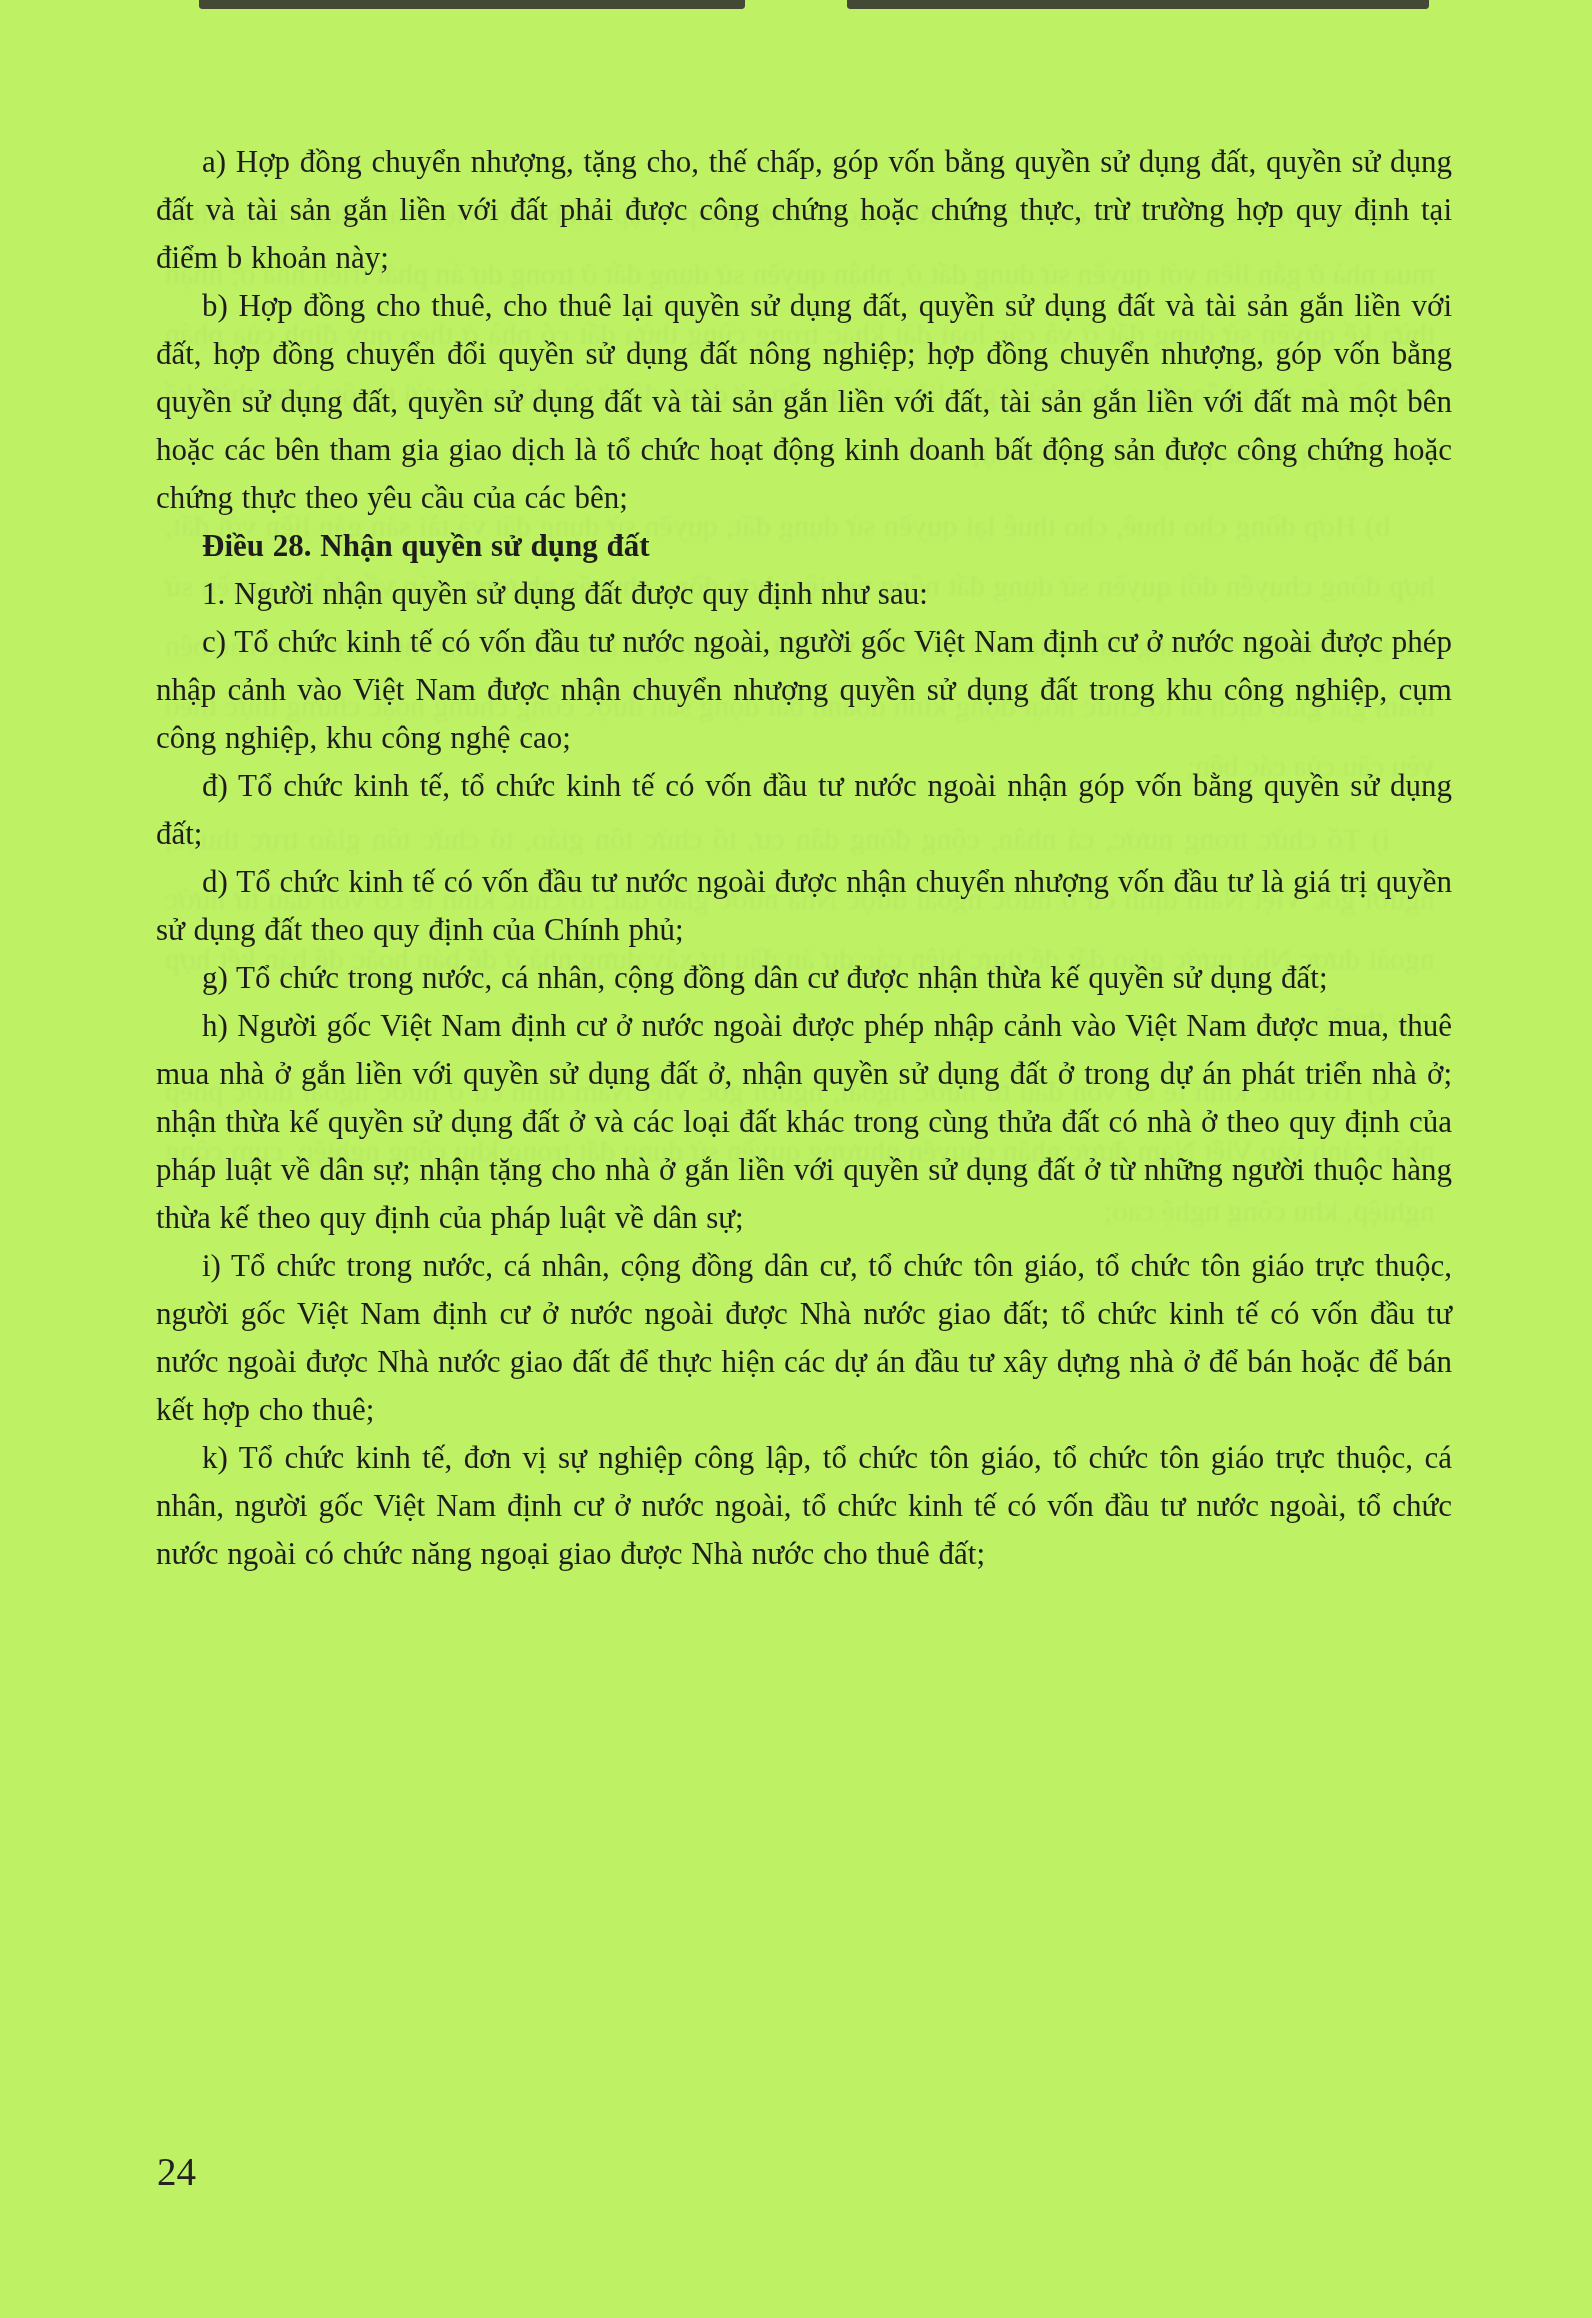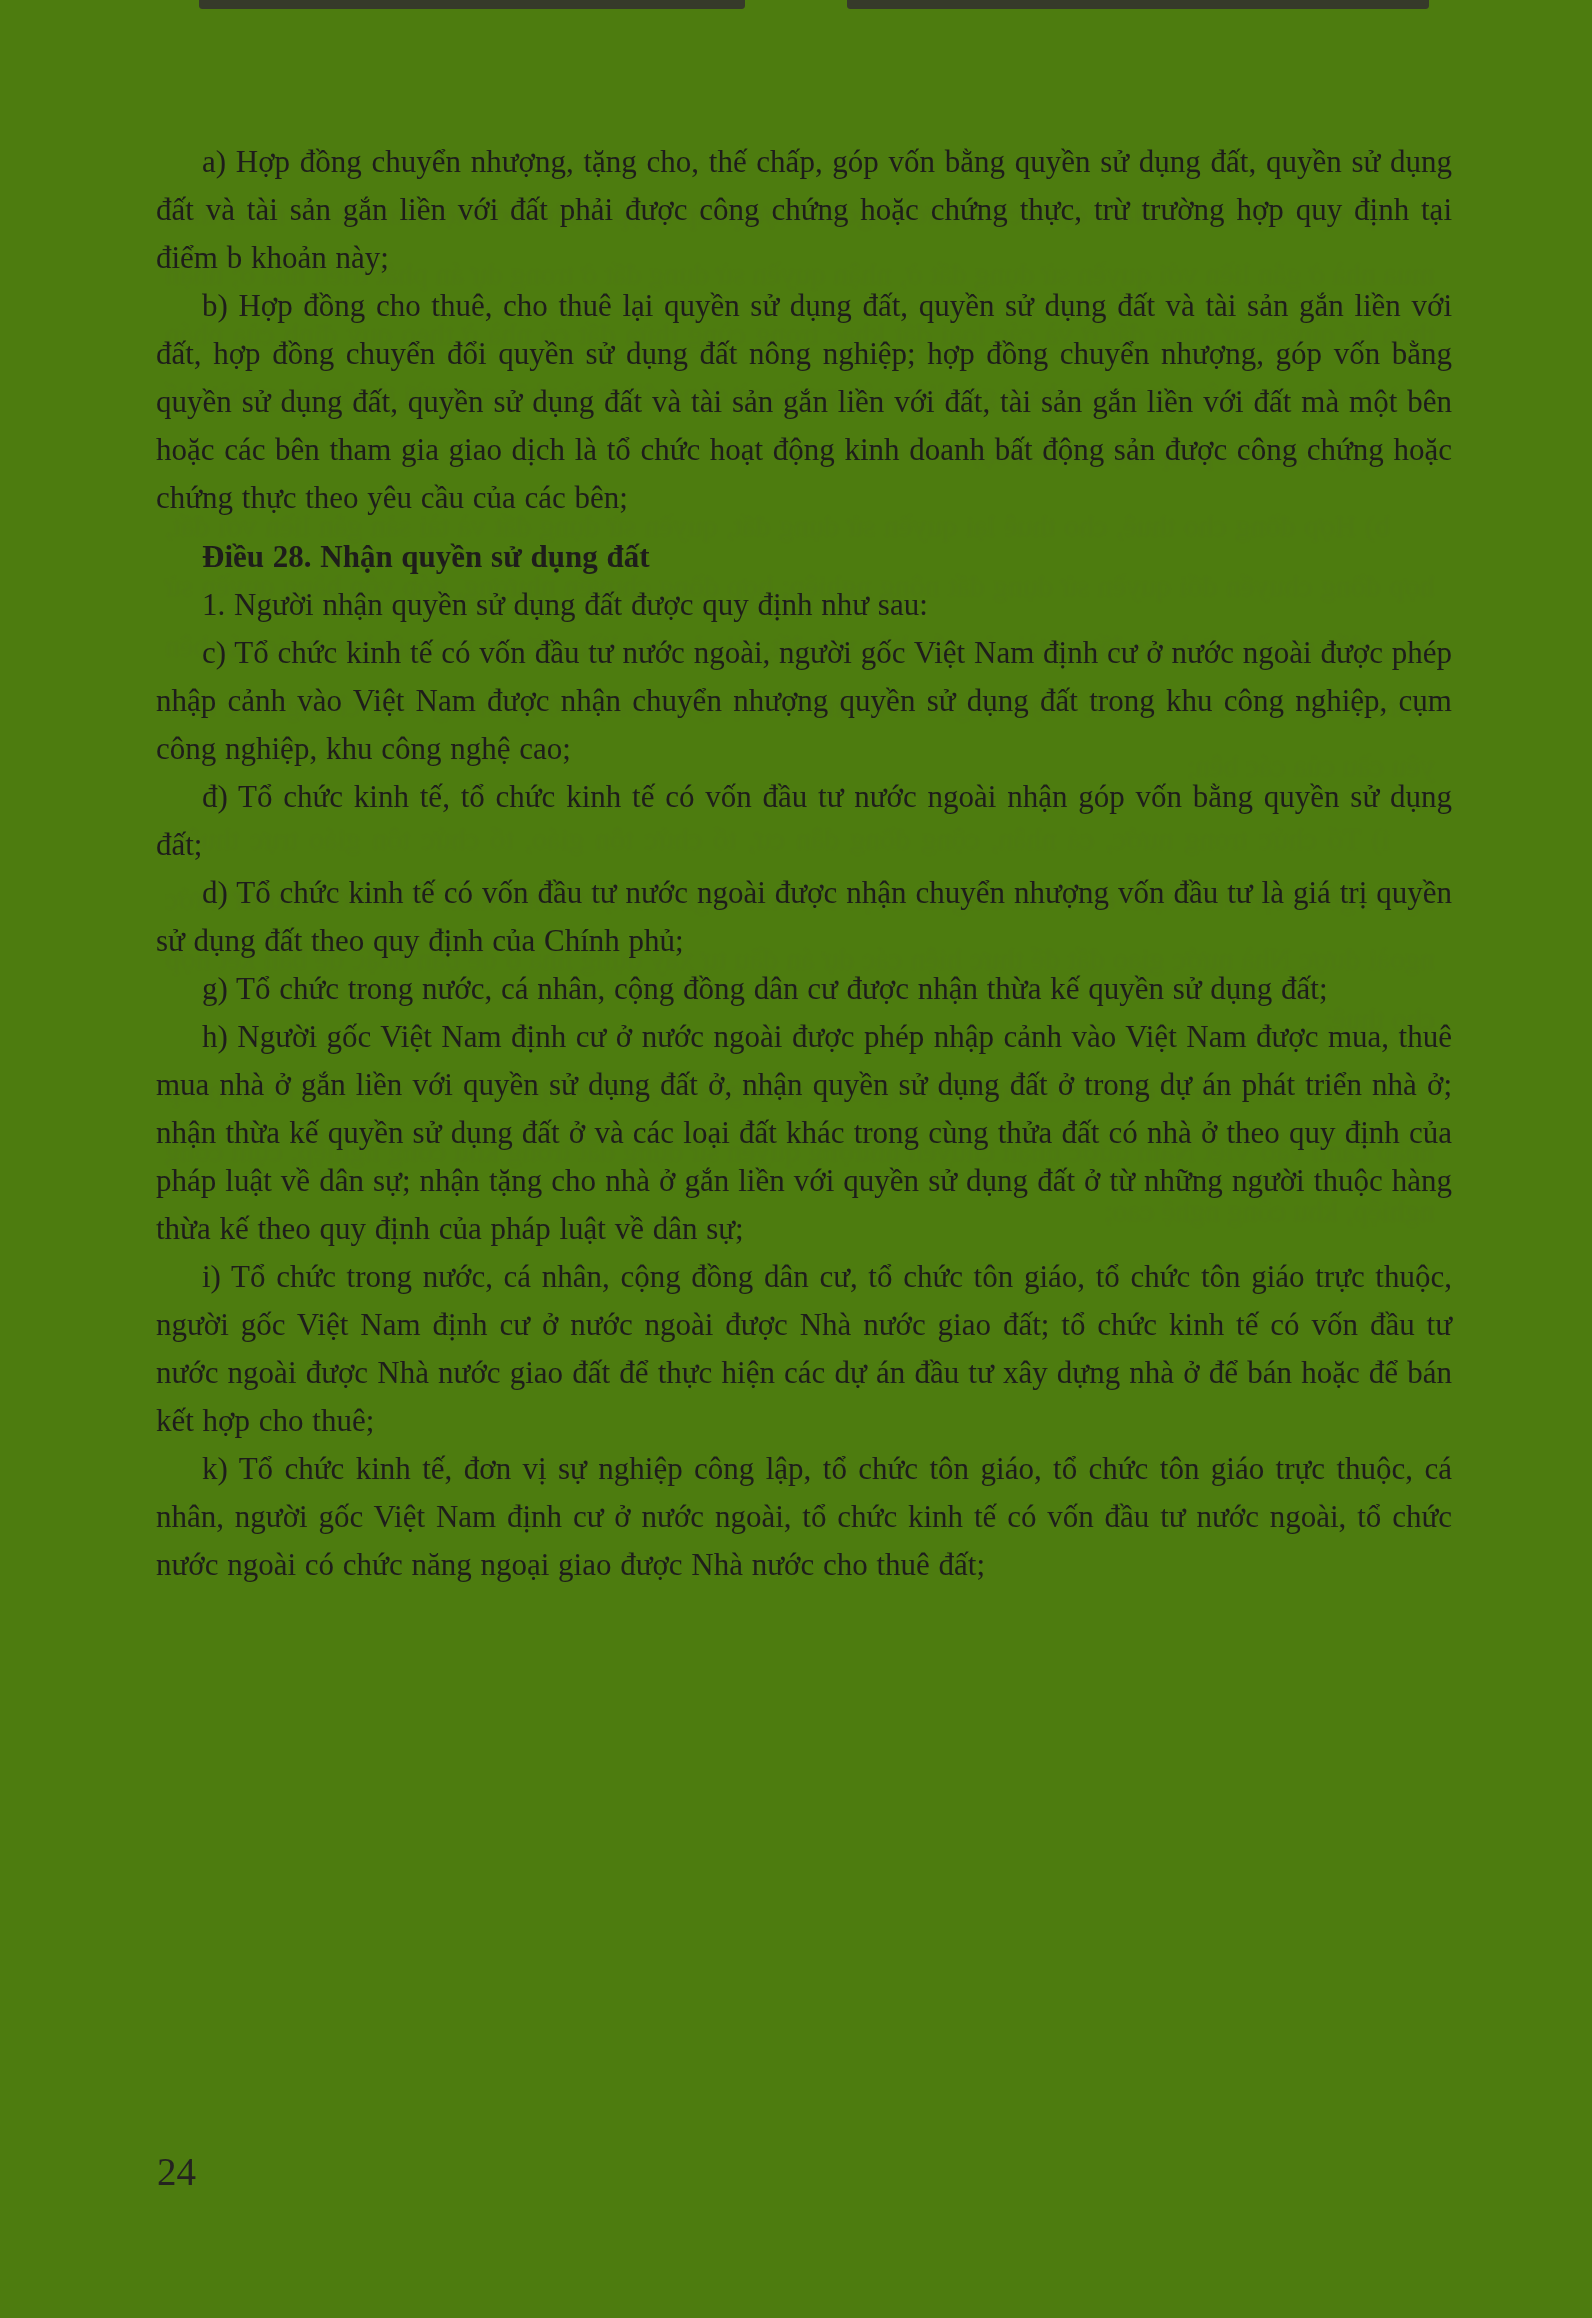--- a/index.html
+++ b/index.html
@@ -6,21 +6,21 @@
   html, body {
     margin: 0;
     padding: 0;
     background: #e9e9e7;
   }
   .page {
     position: relative;
     width: 1592px;
     height: 2319px;
     margin: 0 auto;
-    background: #4d7c0f;
+    background: #bef264;
     overflow: hidden;
     font-family: "Liberation Serif", "DejaVu Serif", serif;
     color: #1e1d1b;
   }
   
   .artifact {
     position: absolute;
     top: 0;
     height: 9px;
     background: #33322e;
@@ -64,21 +64,20 @@
   .content p {
     margin: 0;
     font-size: 31px;
     line-height: 48px;
     text-align: justify;
     text-indent: 46px;
     word-spacing: 1px;
   }
   .content p.heading {
     font-weight: bold;
-    margin-top: 11px;
   }
   .page-number {
     position: absolute;
     z-index: 1;
     top: 2129px;
     left: 157px;
     font-size: 39px;
     color: #242320;
     margin-top: 20px;
   }

